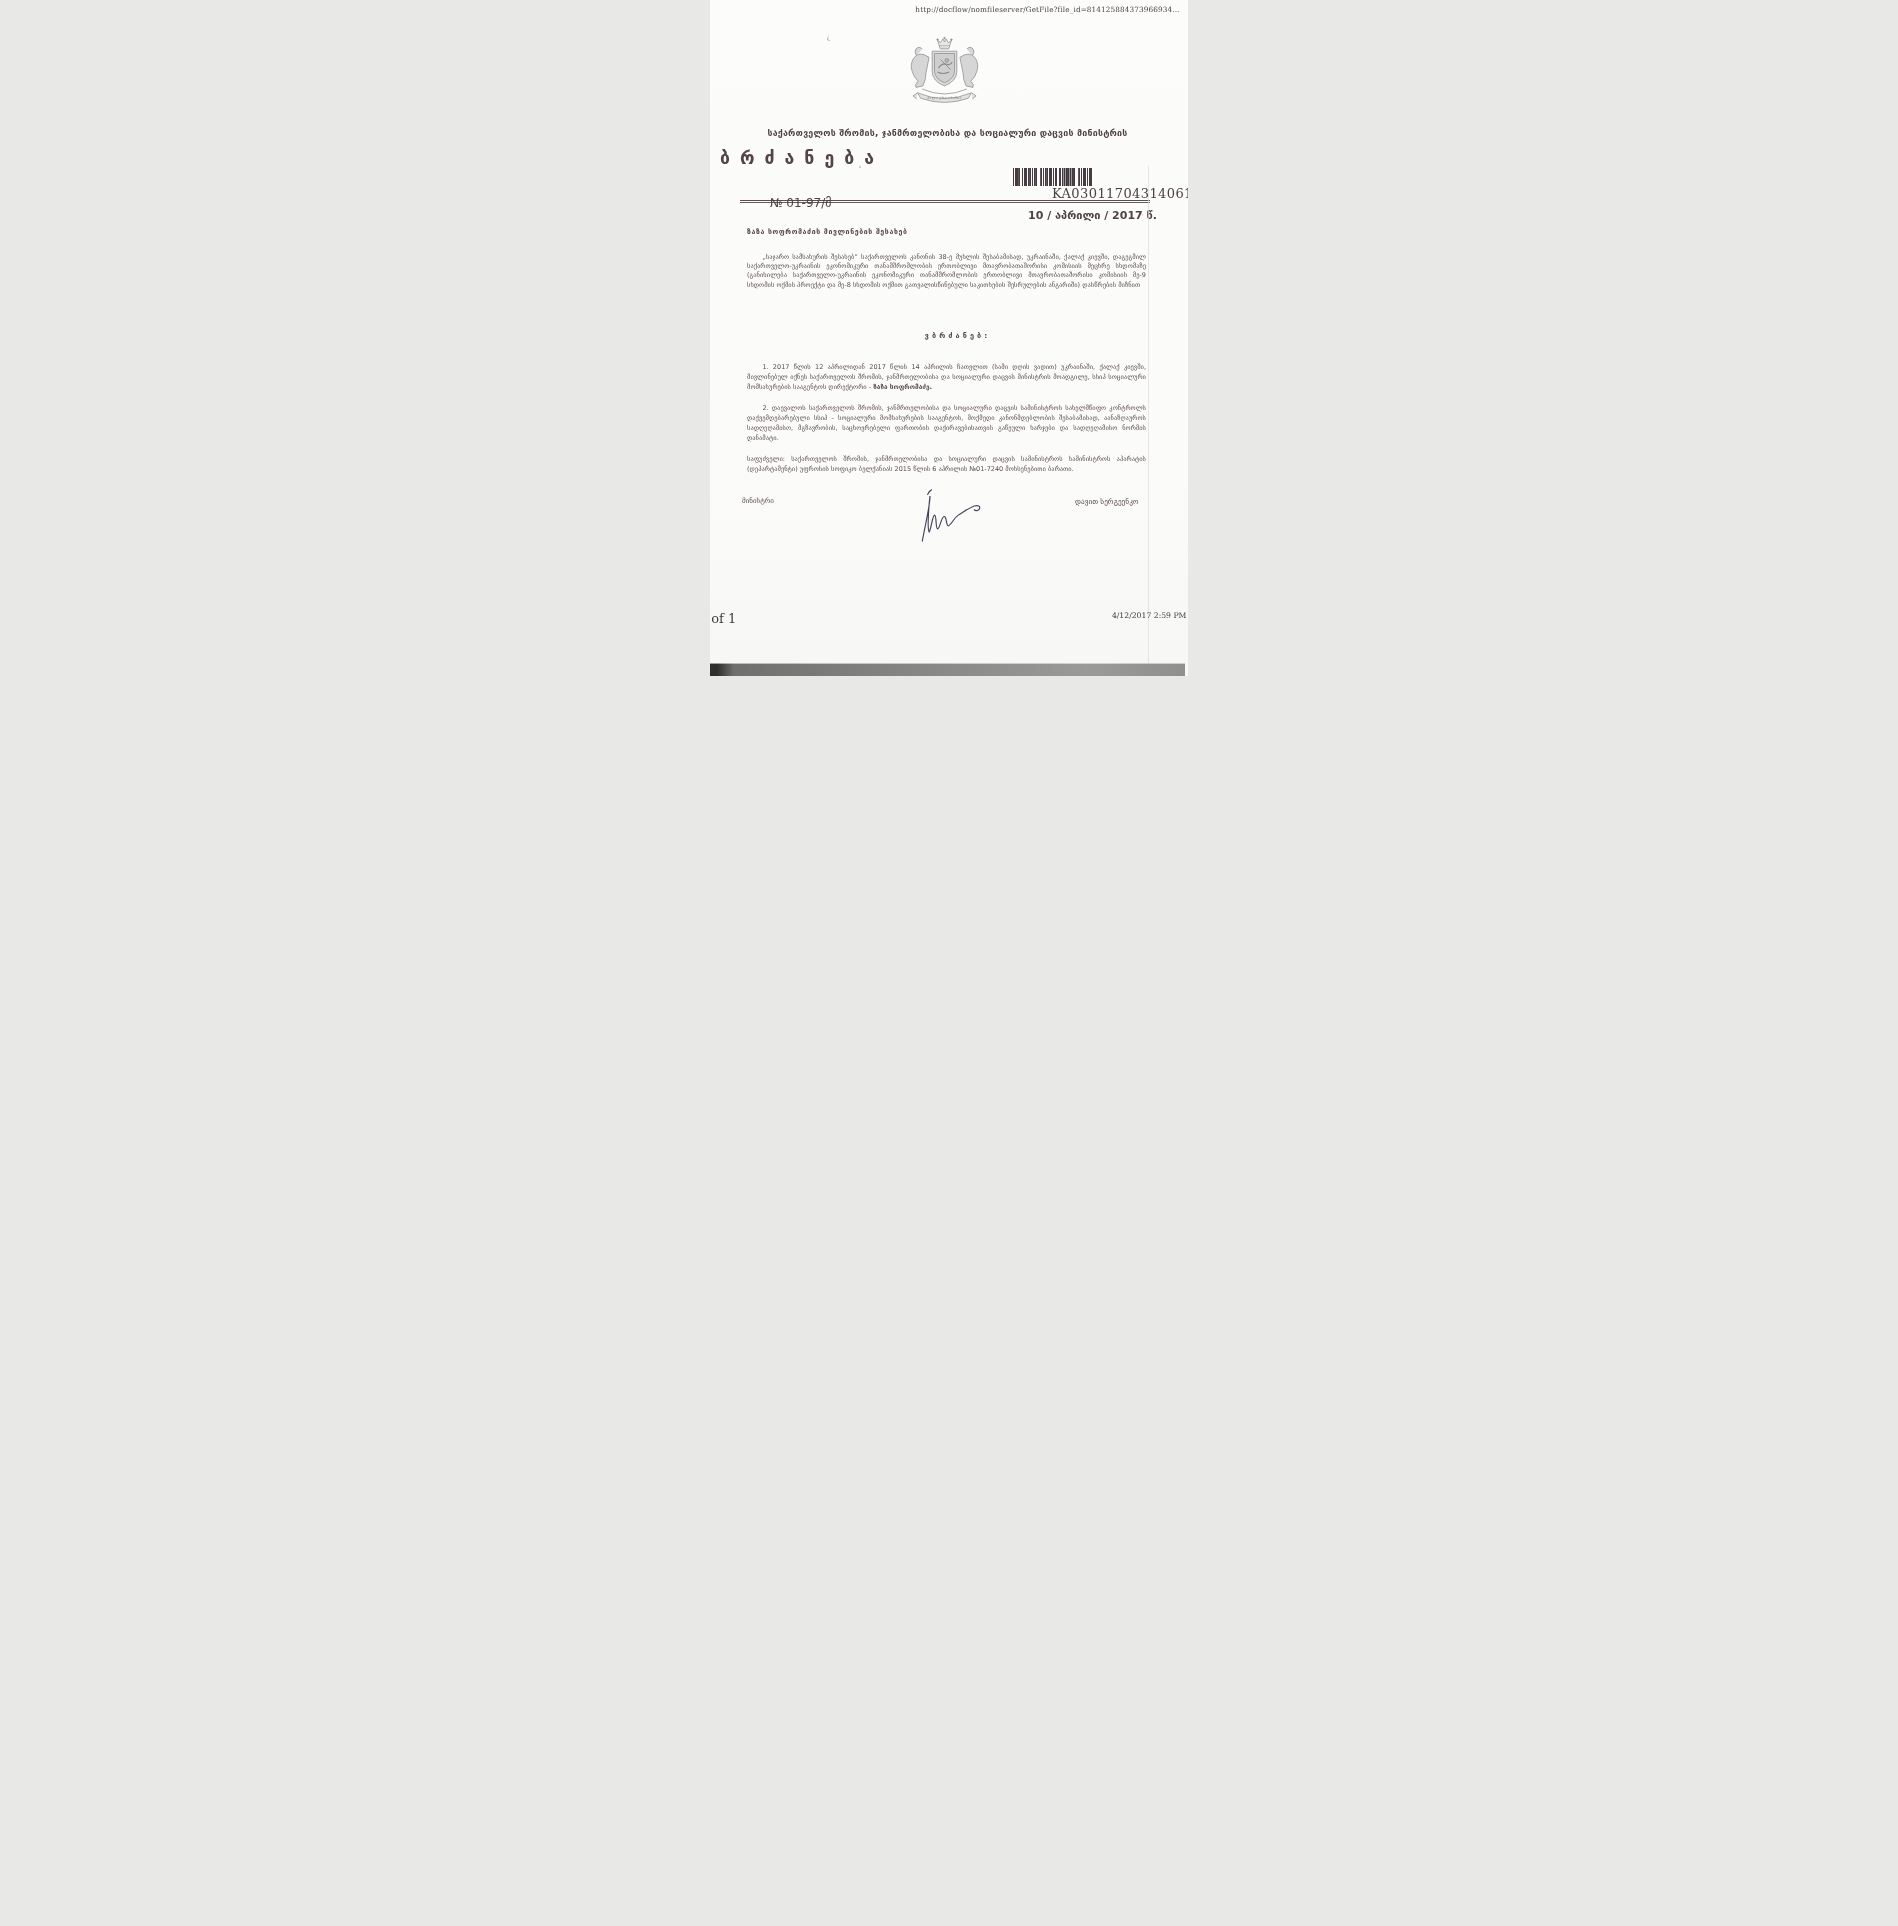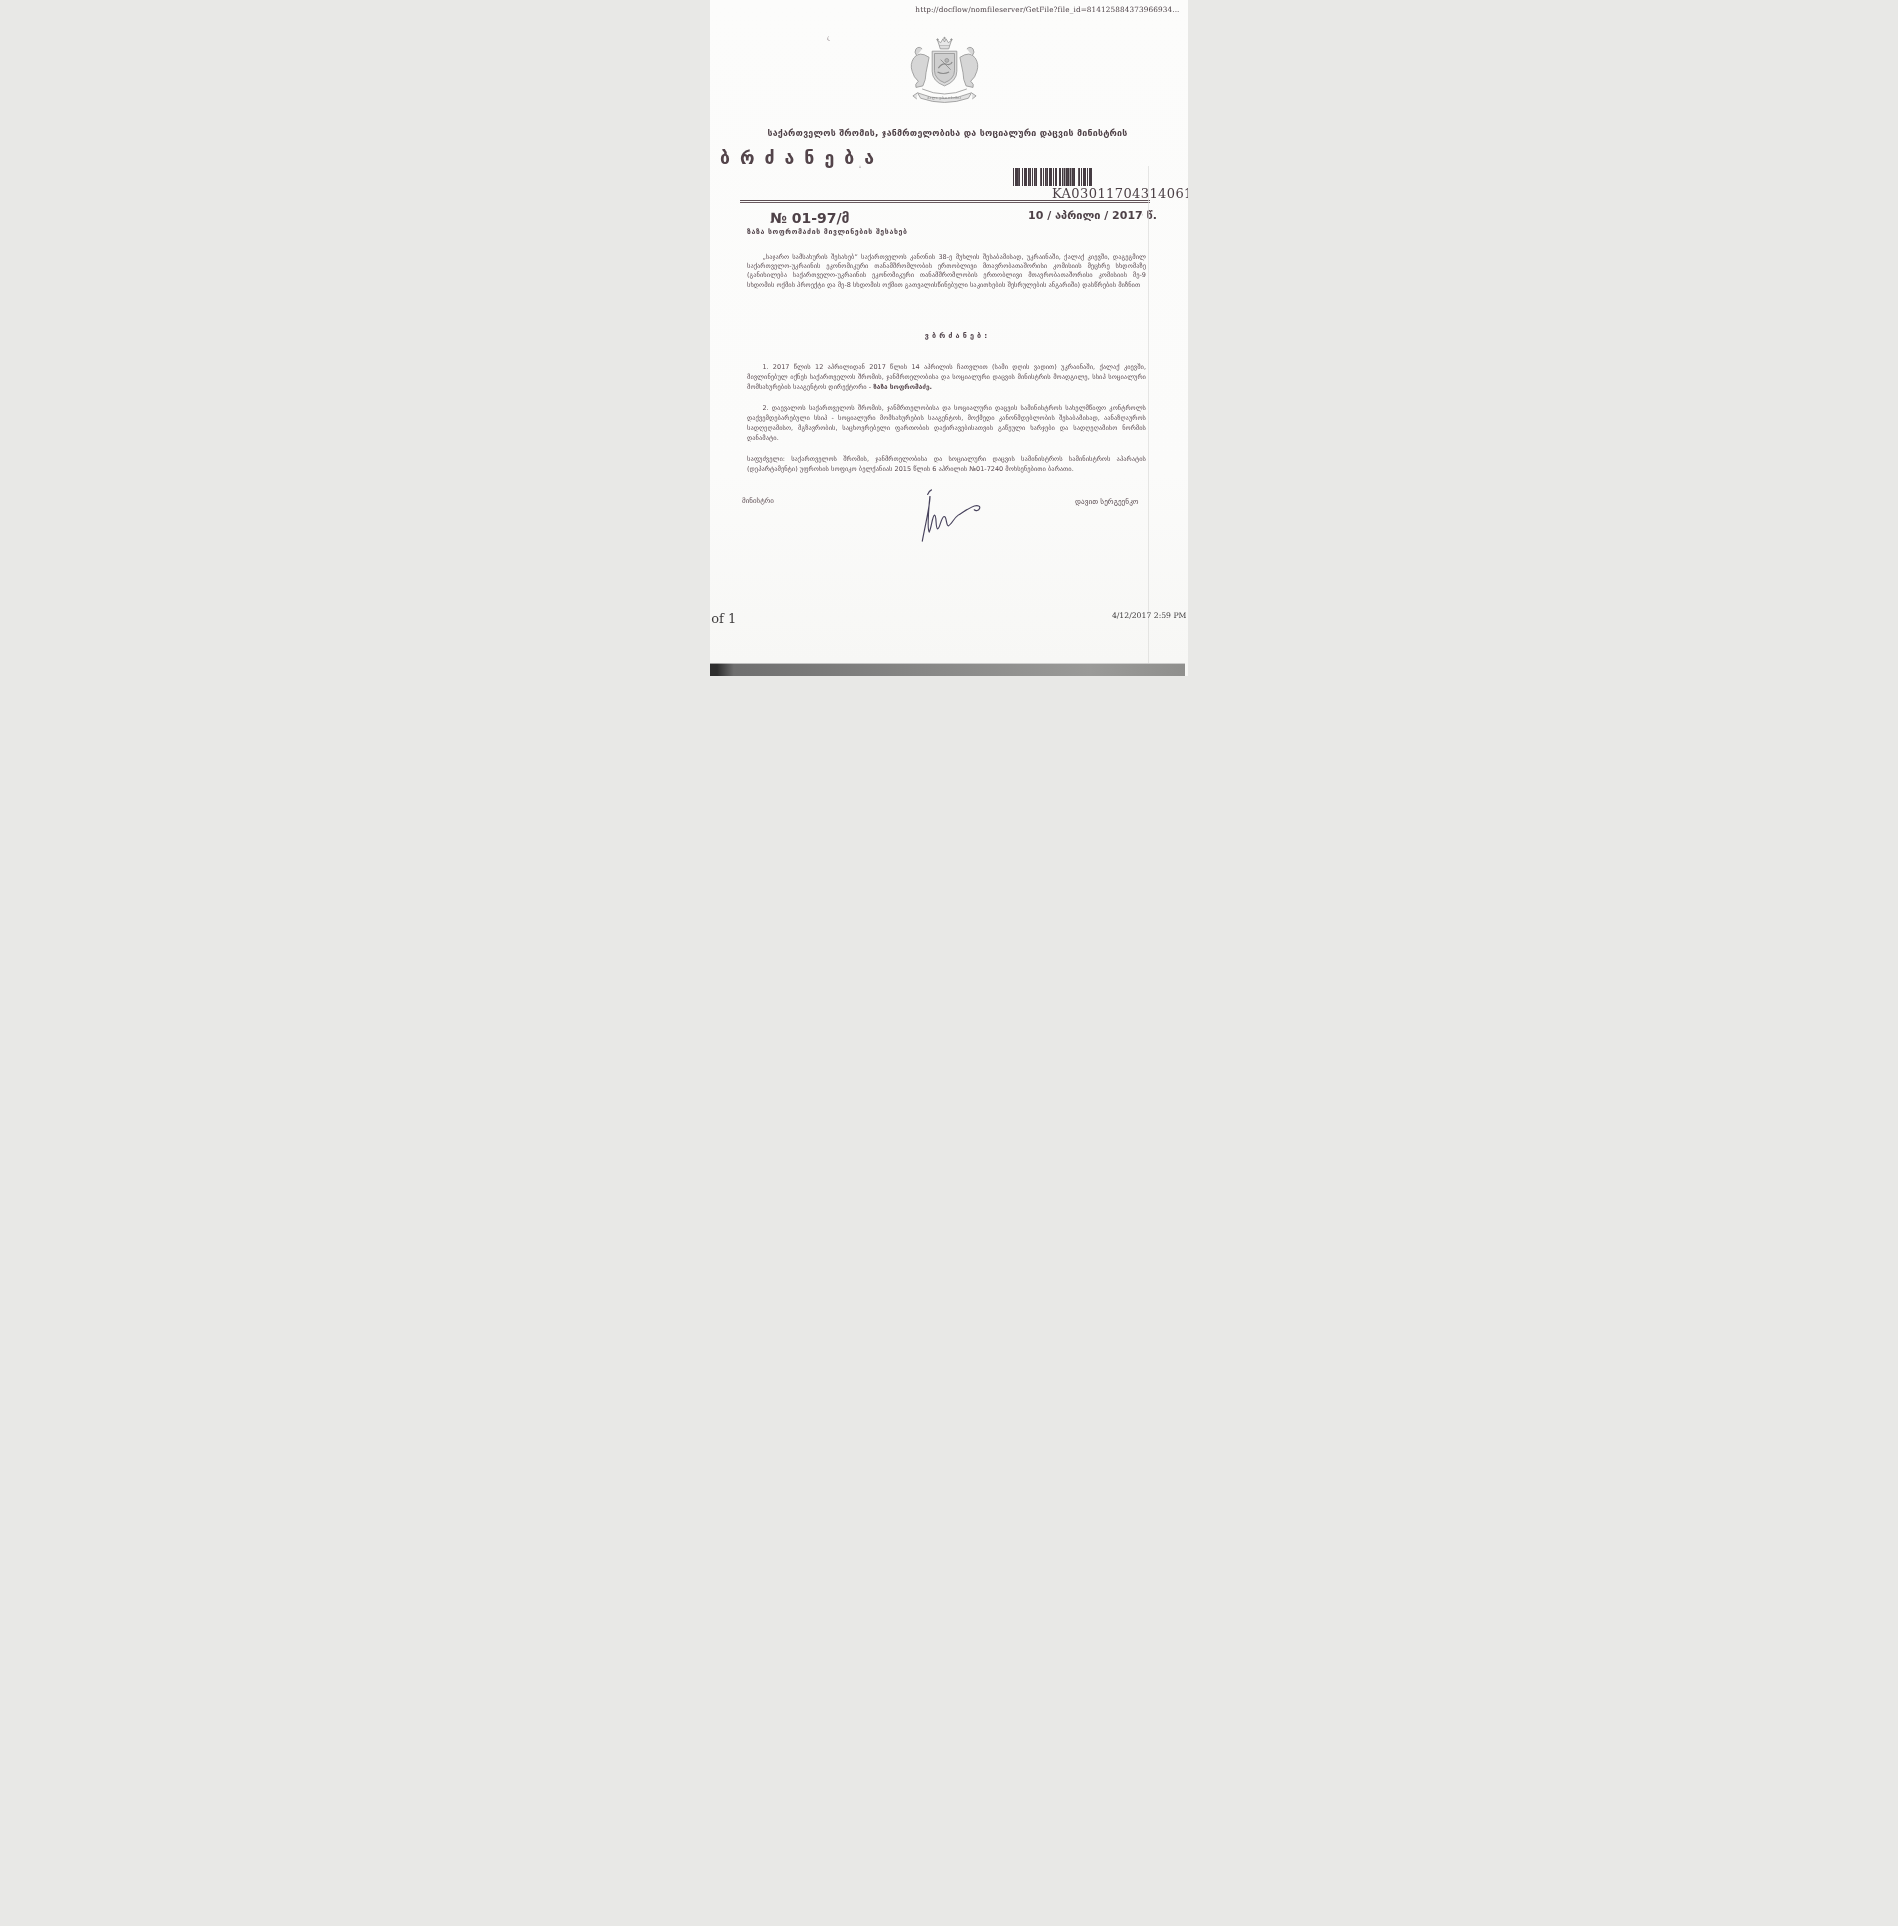--- a/index.html
+++ b/index.html
@@ -45,21 +45,21 @@
   .barcode-num{
     left:342px;top:186px;width:99px;
     font-family:"DejaVu Serif","Liberation Serif",serif;
     font-size:13px;color:#4c4046;letter-spacing:0.4px;white-space:nowrap;
   }
   
   .rule{
     left:30px;top:200px;width:410px;height:0.8px;
     border-top:0.8px solid #5c4d52;border-bottom:0.4px solid #6a5a5f;
   }
-  .docnum{left:60px;top:210px;font-size:14px;font-weight:bold;color:#4e4147;}
+  .docnum{left:60px;top:196px;font-size:12px;font-weight:normal;color:#4e4147;}
   .docdate{left:318px;top:209px;font-size:11px;font-weight:bold;color:#4e4147;white-space:nowrap;}
   .subject{
     left:37px;top:228px;width:351px;text-align:left;
     font-size:7px;font-weight:bold;letter-spacing:0.6px;color:#51434a;
   }
   .body-par{
     left:37px;width:399px;
     font-size:6.5px;line-height:9.2px;text-align:justify;color:#5a4a50;
   }
   .preamble{top:253px;text-indent:15.4px;}

